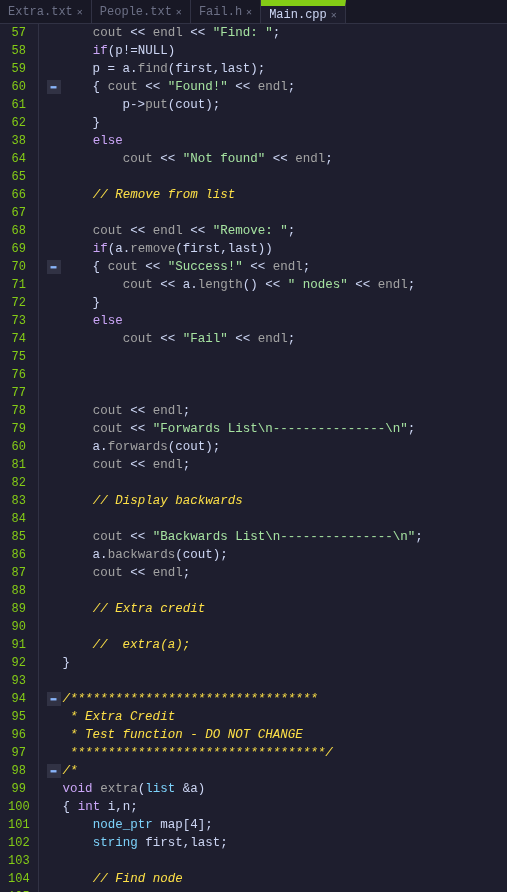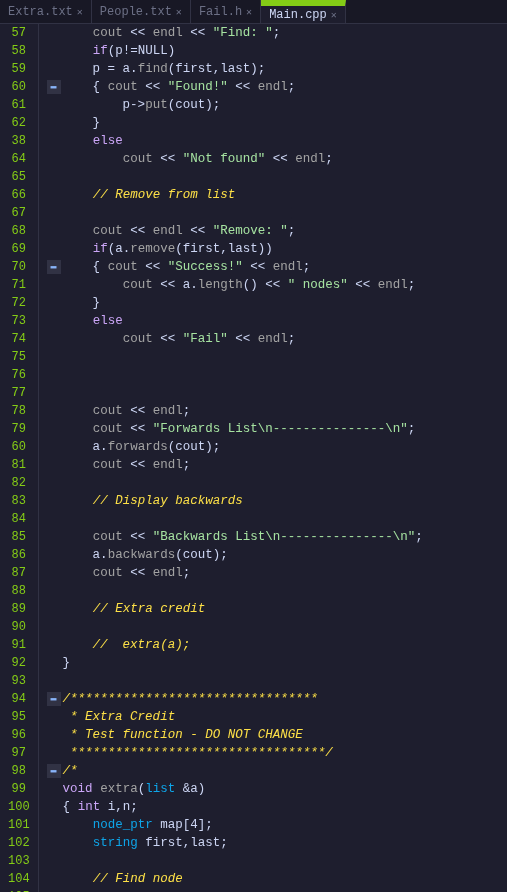--- a/index.html
+++ b/index.html
@@ -118,21 +118,21 @@
 
     .code-text {
       flex: 1;
     }
 
     
     .kw { color: #cba6f7; } 
     .str { color: #a6e3a1; } 
     .cmt { color: #fde047; font-style: italic; } 
     .fn { color: #a3a3a3; } 
-    .type { color: #0ea5e9; }
+    .type { color: #7dd3fc; }
     .plain { color: #cdd6f4; }
   </style>
 </head>
 <body>
 
 <div class="tab-bar">
   <div class="tab inactive">
     <span>Extra.txt</span>
     <span class="tab-close">✕</span>
   </div>

